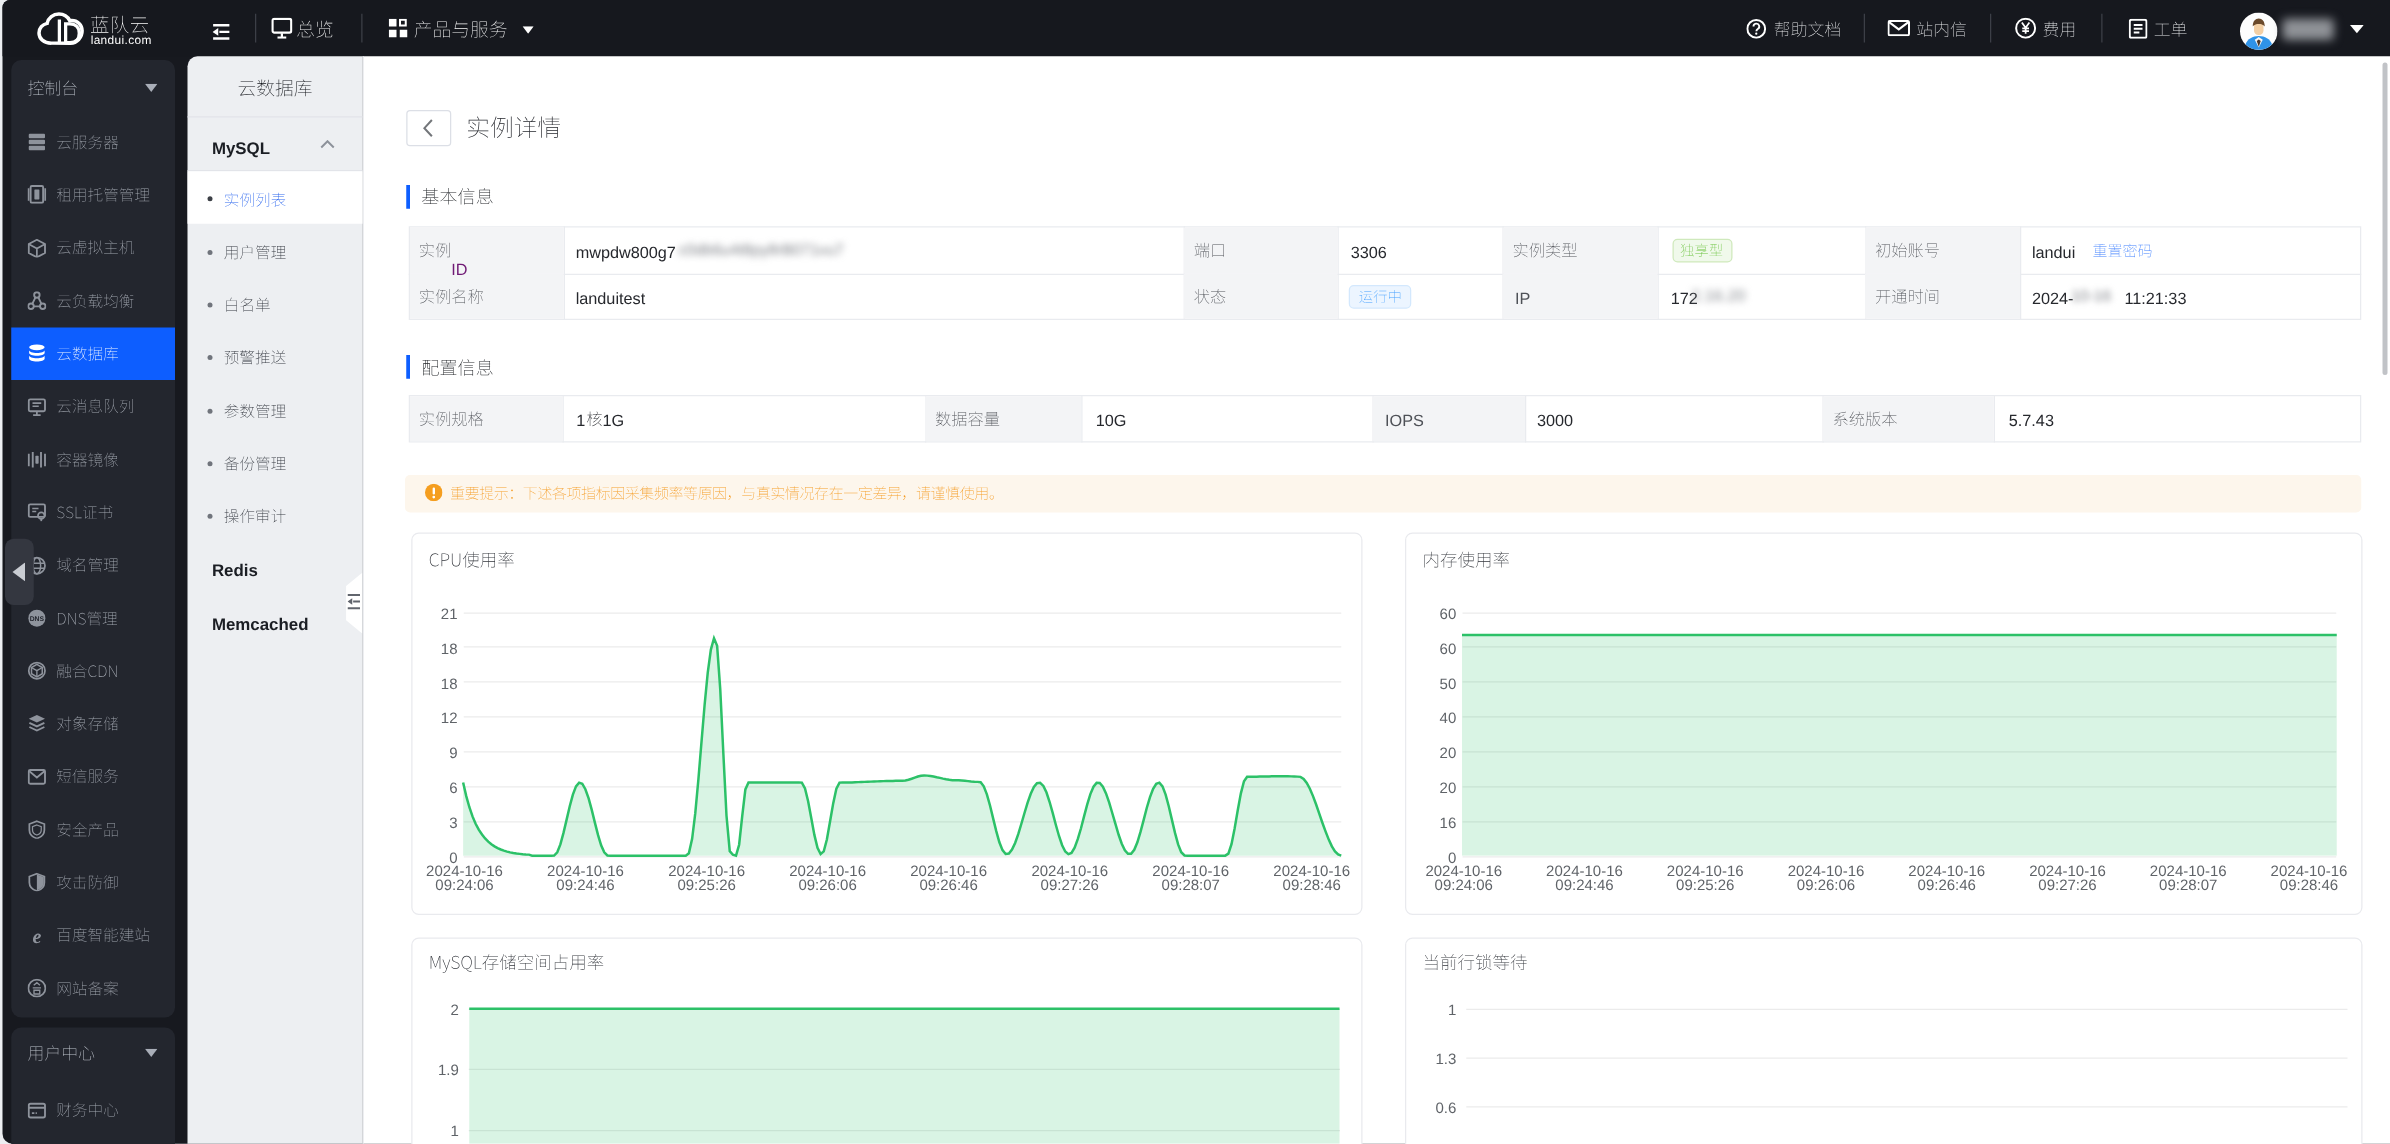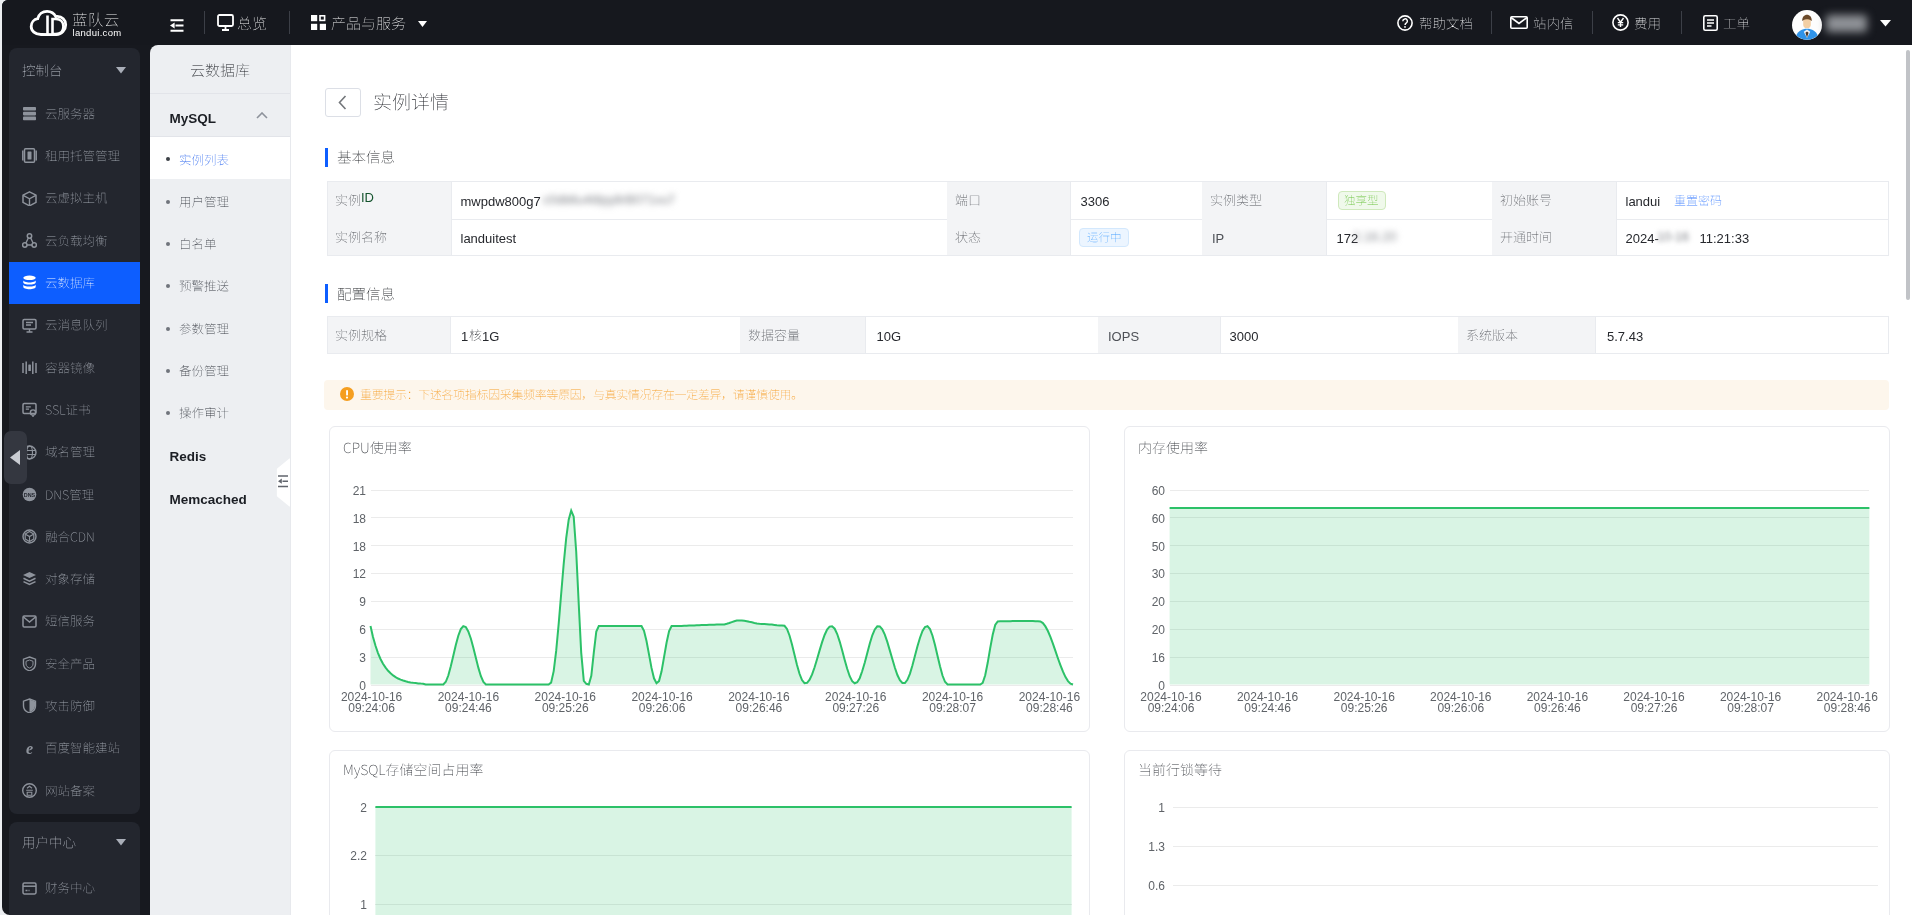--- a/index.html
+++ b/index.html
@@ -502,21 +502,21 @@
 <div style="position:absolute;left:327.8px;top:218.5px;width:123.2px;height:36.5px;background:#f3f4f6;"></div>
 <div style="position:absolute;left:947.0px;top:218.5px;width:123.0px;height:36.5px;background:#f3f4f6;"></div>
 <div style="position:absolute;left:1202.0px;top:218.5px;width:124.0px;height:36.5px;background:#f3f4f6;"></div>
 <div style="position:absolute;left:1492.0px;top:218.5px;width:124.0px;height:36.5px;background:#f3f4f6;"></div>
 <div style="position:absolute;left:334.8px;top:191.7px;width:26px;height:18px">
       <svg class="t" width="26" height="18" viewBox="0 0 26 18" style="fill:#4e5157">
         <use href="#g120" transform="translate(0.0,13.0) scale(0.0130)"></use>
         <use href="#g121" transform="translate(13.0,13.0) scale(0.0130)"></use>
       </svg>
     </div>
-<div style="position:absolute;left:361.0px;top:189px;font-family:Liberation Sans,sans-serif;font-size:13px;color:#14532d;line-height:18.8px;white-space:nowrap;width:max-content">ID</div>
+<div style="position:absolute;left:361.0px;top:207px;font-family:Liberation Sans,sans-serif;font-size:13px;color:#701a75;line-height:18.8px;white-space:nowrap;width:max-content">ID</div>
 <div style="position:absolute;left:334.8px;top:229.2px;width:52px;height:18px">
       <svg class="t" width="52" height="18" viewBox="0 0 52 18" style="fill:#4e5157">
         <use href="#g120" transform="translate(0.0,13.0) scale(0.0130)"></use>
         <use href="#g121" transform="translate(13.0,13.0) scale(0.0130)"></use>
         <use href="#g122" transform="translate(26.0,13.0) scale(0.0130)"></use>
         <use href="#g123" transform="translate(39.0,13.0) scale(0.0130)"></use>
       </svg>
     </div>
 <div style="position:absolute;left:955.0px;top:191.7px;width:26px;height:18px">
       <svg class="t" width="26" height="18" viewBox="0 0 26 18" style="fill:#4e5157">
@@ -750,21 +750,21 @@
         <use href="#g197" transform="translate(56.0,14.0) scale(0.0140)"></use>
       </svg>
     </div>
 <div style="position:absolute;left:1169.6px;top:489.5px;width:699.8px;height:1.0px;background:#ebebeb;"></div>
 <div style="position:absolute;right:747.0px;top:482.8px;font-family:Liberation Sans,sans-serif;font-size:12px;color:#5f6368;line-height:17.4px;white-space:nowrap;width:max-content">60</div>
 <div style="position:absolute;left:1169.6px;top:517.4px;width:699.8px;height:1.0px;background:#ebebeb;"></div>
 <div style="position:absolute;right:747.0px;top:510.6px;font-family:Liberation Sans,sans-serif;font-size:12px;color:#5f6368;line-height:17.4px;white-space:nowrap;width:max-content">60</div>
 <div style="position:absolute;left:1169.6px;top:545.2px;width:699.8px;height:1.0px;background:#ebebeb;"></div>
 <div style="position:absolute;right:747.0px;top:538.5px;font-family:Liberation Sans,sans-serif;font-size:12px;color:#5f6368;line-height:17.4px;white-space:nowrap;width:max-content">50</div>
 <div style="position:absolute;left:1169.6px;top:573.1px;width:699.8px;height:1.0px;background:#ebebeb;"></div>
-<div style="position:absolute;right:747.0px;top:566.4px;font-family:Liberation Sans,sans-serif;font-size:12px;color:#5f6368;line-height:17.4px;white-space:nowrap;width:max-content">30</div>
+<div style="position:absolute;right:747.0px;top:566.4px;font-family:Liberation Sans,sans-serif;font-size:12px;color:#5f6368;line-height:17.4px;white-space:nowrap;width:max-content">40</div>
 <div style="position:absolute;left:1169.6px;top:600.9px;width:699.8px;height:1.0px;background:#ebebeb;"></div>
 <div style="position:absolute;right:747.0px;top:594.2px;font-family:Liberation Sans,sans-serif;font-size:12px;color:#5f6368;line-height:17.4px;white-space:nowrap;width:max-content">20</div>
 <div style="position:absolute;left:1169.6px;top:628.8px;width:699.8px;height:1.0px;background:#ebebeb;"></div>
 <div style="position:absolute;right:747.0px;top:622.1px;font-family:Liberation Sans,sans-serif;font-size:12px;color:#5f6368;line-height:17.4px;white-space:nowrap;width:max-content">20</div>
 <div style="position:absolute;left:1169.6px;top:656.6px;width:699.8px;height:1.0px;background:#ebebeb;"></div>
 <div style="position:absolute;right:747.0px;top:649.9px;font-family:Liberation Sans,sans-serif;font-size:12px;color:#5f6368;line-height:17.4px;white-space:nowrap;width:max-content">16</div>
 <div style="position:absolute;left:1169.6px;top:684.5px;width:699.8px;height:1.0px;background:#ebebeb;"></div>
 <div style="position:absolute;right:747.0px;top:677.8px;font-family:Liberation Sans,sans-serif;font-size:12px;color:#5f6368;line-height:17.4px;white-space:nowrap;width:max-content">0</div>
 <div style="position:absolute;left:1171.0px;transform:translateX(-50%);top:689.3px;font-family:Liberation Sans,sans-serif;font-size:12px;color:#5f6368;line-height:17.4px;white-space:nowrap;width:max-content">2024-10-16</div>
 <div style="position:absolute;left:1171.0px;transform:translateX(-50%);top:700.1px;font-family:Liberation Sans,sans-serif;font-size:12px;color:#5f6368;line-height:17.4px;white-space:nowrap;width:max-content">09:24:06</div>
@@ -799,21 +799,21 @@
         <use href="#g201" transform="translate(70.4,14.0) scale(0.0140)"></use>
         <use href="#g202" transform="translate(84.4,14.0) scale(0.0140)"></use>
         <use href="#g203" transform="translate(98.4,14.0) scale(0.0140)"></use>
         <use href="#g18" transform="translate(112.4,14.0) scale(0.0140)"></use>
         <use href="#g197" transform="translate(126.4,14.0) scale(0.0140)"></use>
       </svg>
     </div>
 <div style="position:absolute;left:375.4px;top:806.5px;width:696.2px;height:1.0px;background:#ebebeb;"></div>
 <div style="position:absolute;right:1545.0px;top:799.8px;font-family:Liberation Sans,sans-serif;font-size:12px;color:#5f6368;line-height:17.4px;white-space:nowrap;width:max-content">2</div>
 <div style="position:absolute;left:375.4px;top:855.0px;width:696.2px;height:1.0px;background:#ebebeb;"></div>
-<div style="position:absolute;right:1545.0px;top:848.3px;font-family:Liberation Sans,sans-serif;font-size:12px;color:#5f6368;line-height:17.4px;white-space:nowrap;width:max-content">2.2</div>
+<div style="position:absolute;right:1545.0px;top:848.3px;font-family:Liberation Sans,sans-serif;font-size:12px;color:#5f6368;line-height:17.4px;white-space:nowrap;width:max-content">1.9</div>
 <div style="position:absolute;left:375.4px;top:903.5px;width:696.2px;height:1.0px;background:#ebebeb;"></div>
 <div style="position:absolute;right:1545.0px;top:896.8px;font-family:Liberation Sans,sans-serif;font-size:12px;color:#5f6368;line-height:17.4px;white-space:nowrap;width:max-content">1</div>
 <svg style="position:absolute;left:0.0px;top:0.0px;pointer-events:none" width="1912" height="915" viewBox="0 0 1912 915">
       <rect x="375.4" y="807" width="696.1999999999999" height="108" fill="rgba(44,193,104,0.18)"></rect>
       <path d="M375.4 807 H1071.6" stroke="#2cc168" stroke-width="2" fill="none"></path>
     </svg>
 <div style="position:absolute;left:1124.0px;top:750.0px;width:766.0px;height:175.0px;background:#fff;border:1px solid #e9eaee;border-radius:6px;"></div>
 <div style="position:absolute;left:1138.0px;top:761.3px;width:84px;height:20px">
       <svg class="t" width="84" height="20" viewBox="0 0 84 20" style="fill:#33363c">
         <use href="#g204" transform="translate(0.0,14.0) scale(0.0140)"></use>

